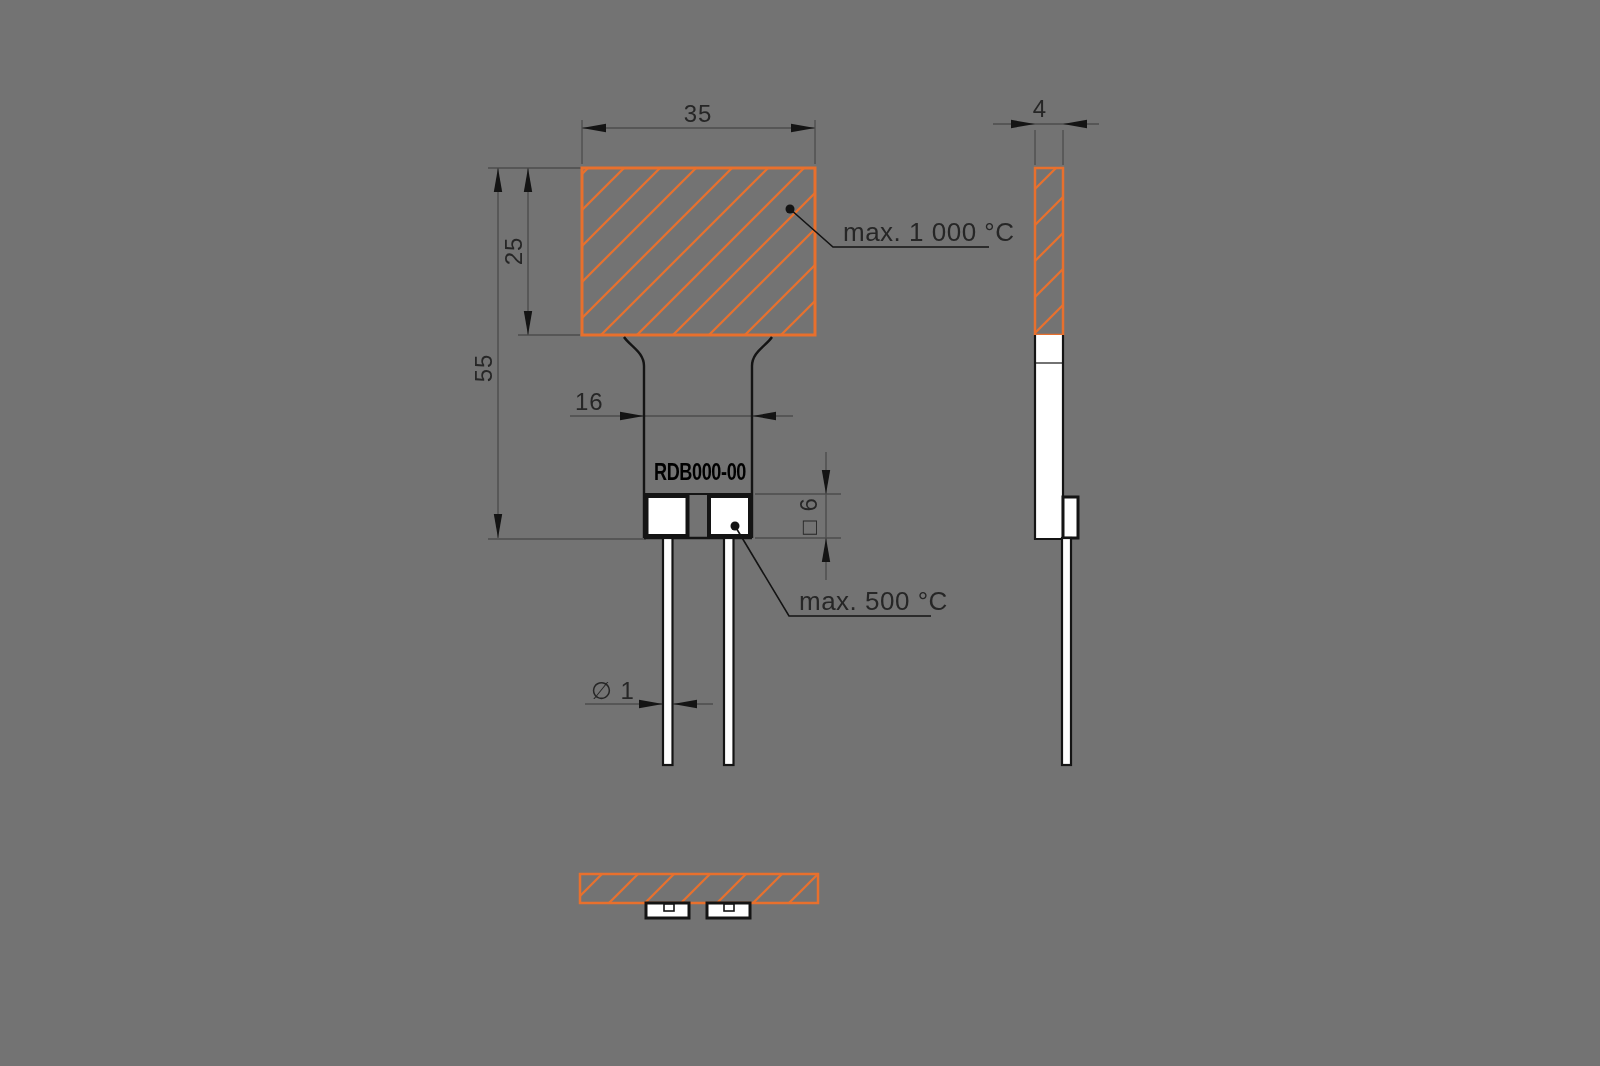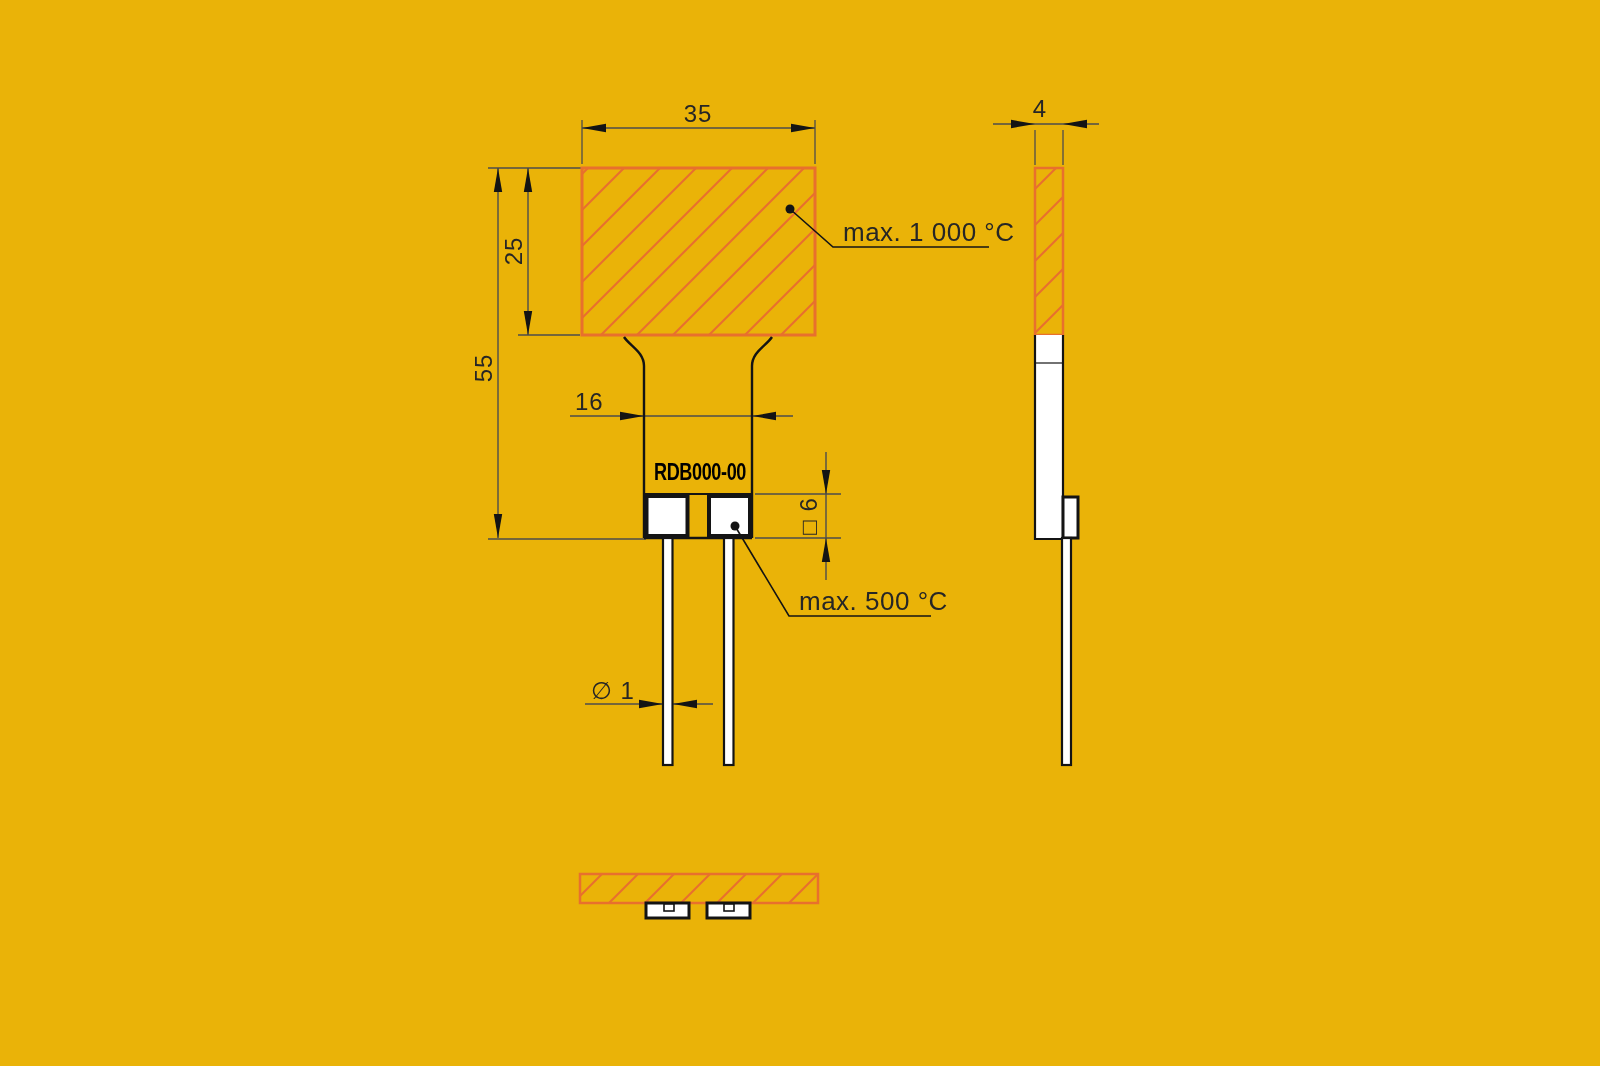--- a/index.html
+++ b/index.html
@@ -1,16 +1,16 @@
 <!DOCTYPE html>
 <html style="--hatch: #E8702D; --part_line: #141414; --dim_line: #4d4d4d;"><head>
 <meta charset="utf-8">
 <style>
   html,body{margin:0;padding:0;background:#ffffff;}
-  .sheet{position:relative;width:1600px;height:1066px;background:#eab308;overflow:hidden;}
+  .sheet{position:relative;width:1600px;height:1066px;background:#737373;overflow:hidden;}
   svg{display:block;}
   .ext{stroke:var(--dim_line,#4d4d4d);stroke-width:1.3;fill:none;}
   .dim{stroke:var(--dim_line,#4d4d4d);stroke-width:1.4;fill:none;}
   .arr{fill:var(--part_line,#141414);stroke:none;}
   .part{stroke:var(--part_line,#141414);fill:none;}
   .part-f{stroke:var(--part_line,#141414);fill:#ffffff;}
   .w2{stroke-width:2;}
   .w24{stroke-width:2.4;}
   .w22{stroke-width:2.2;}
   .w3{stroke-width:3;}

